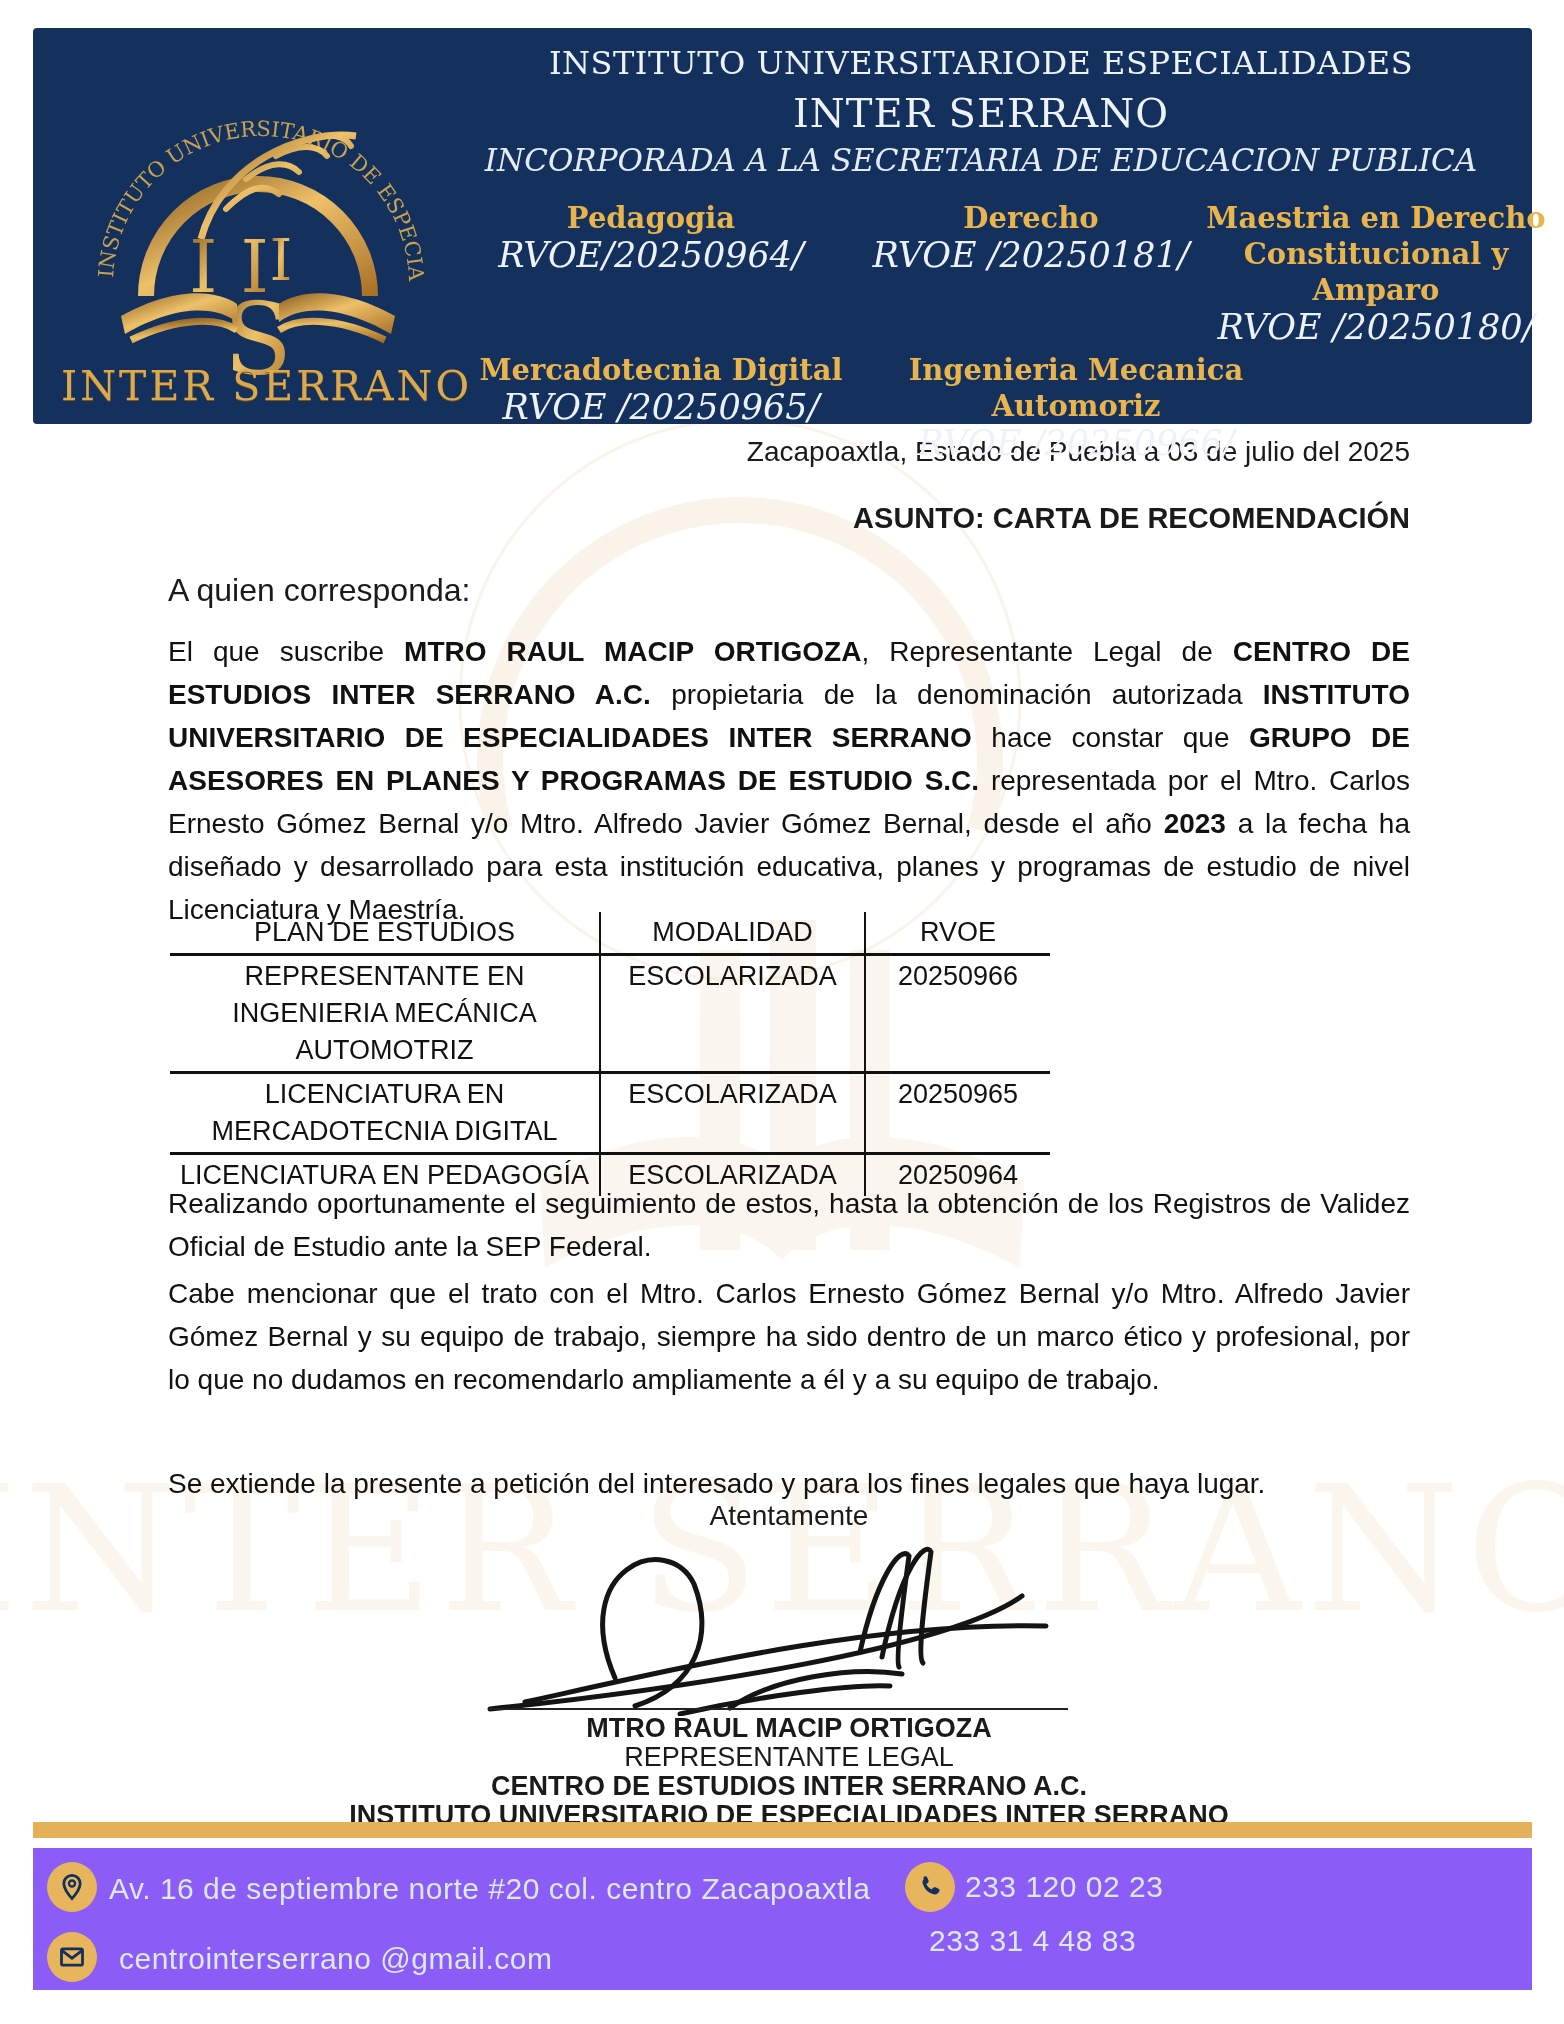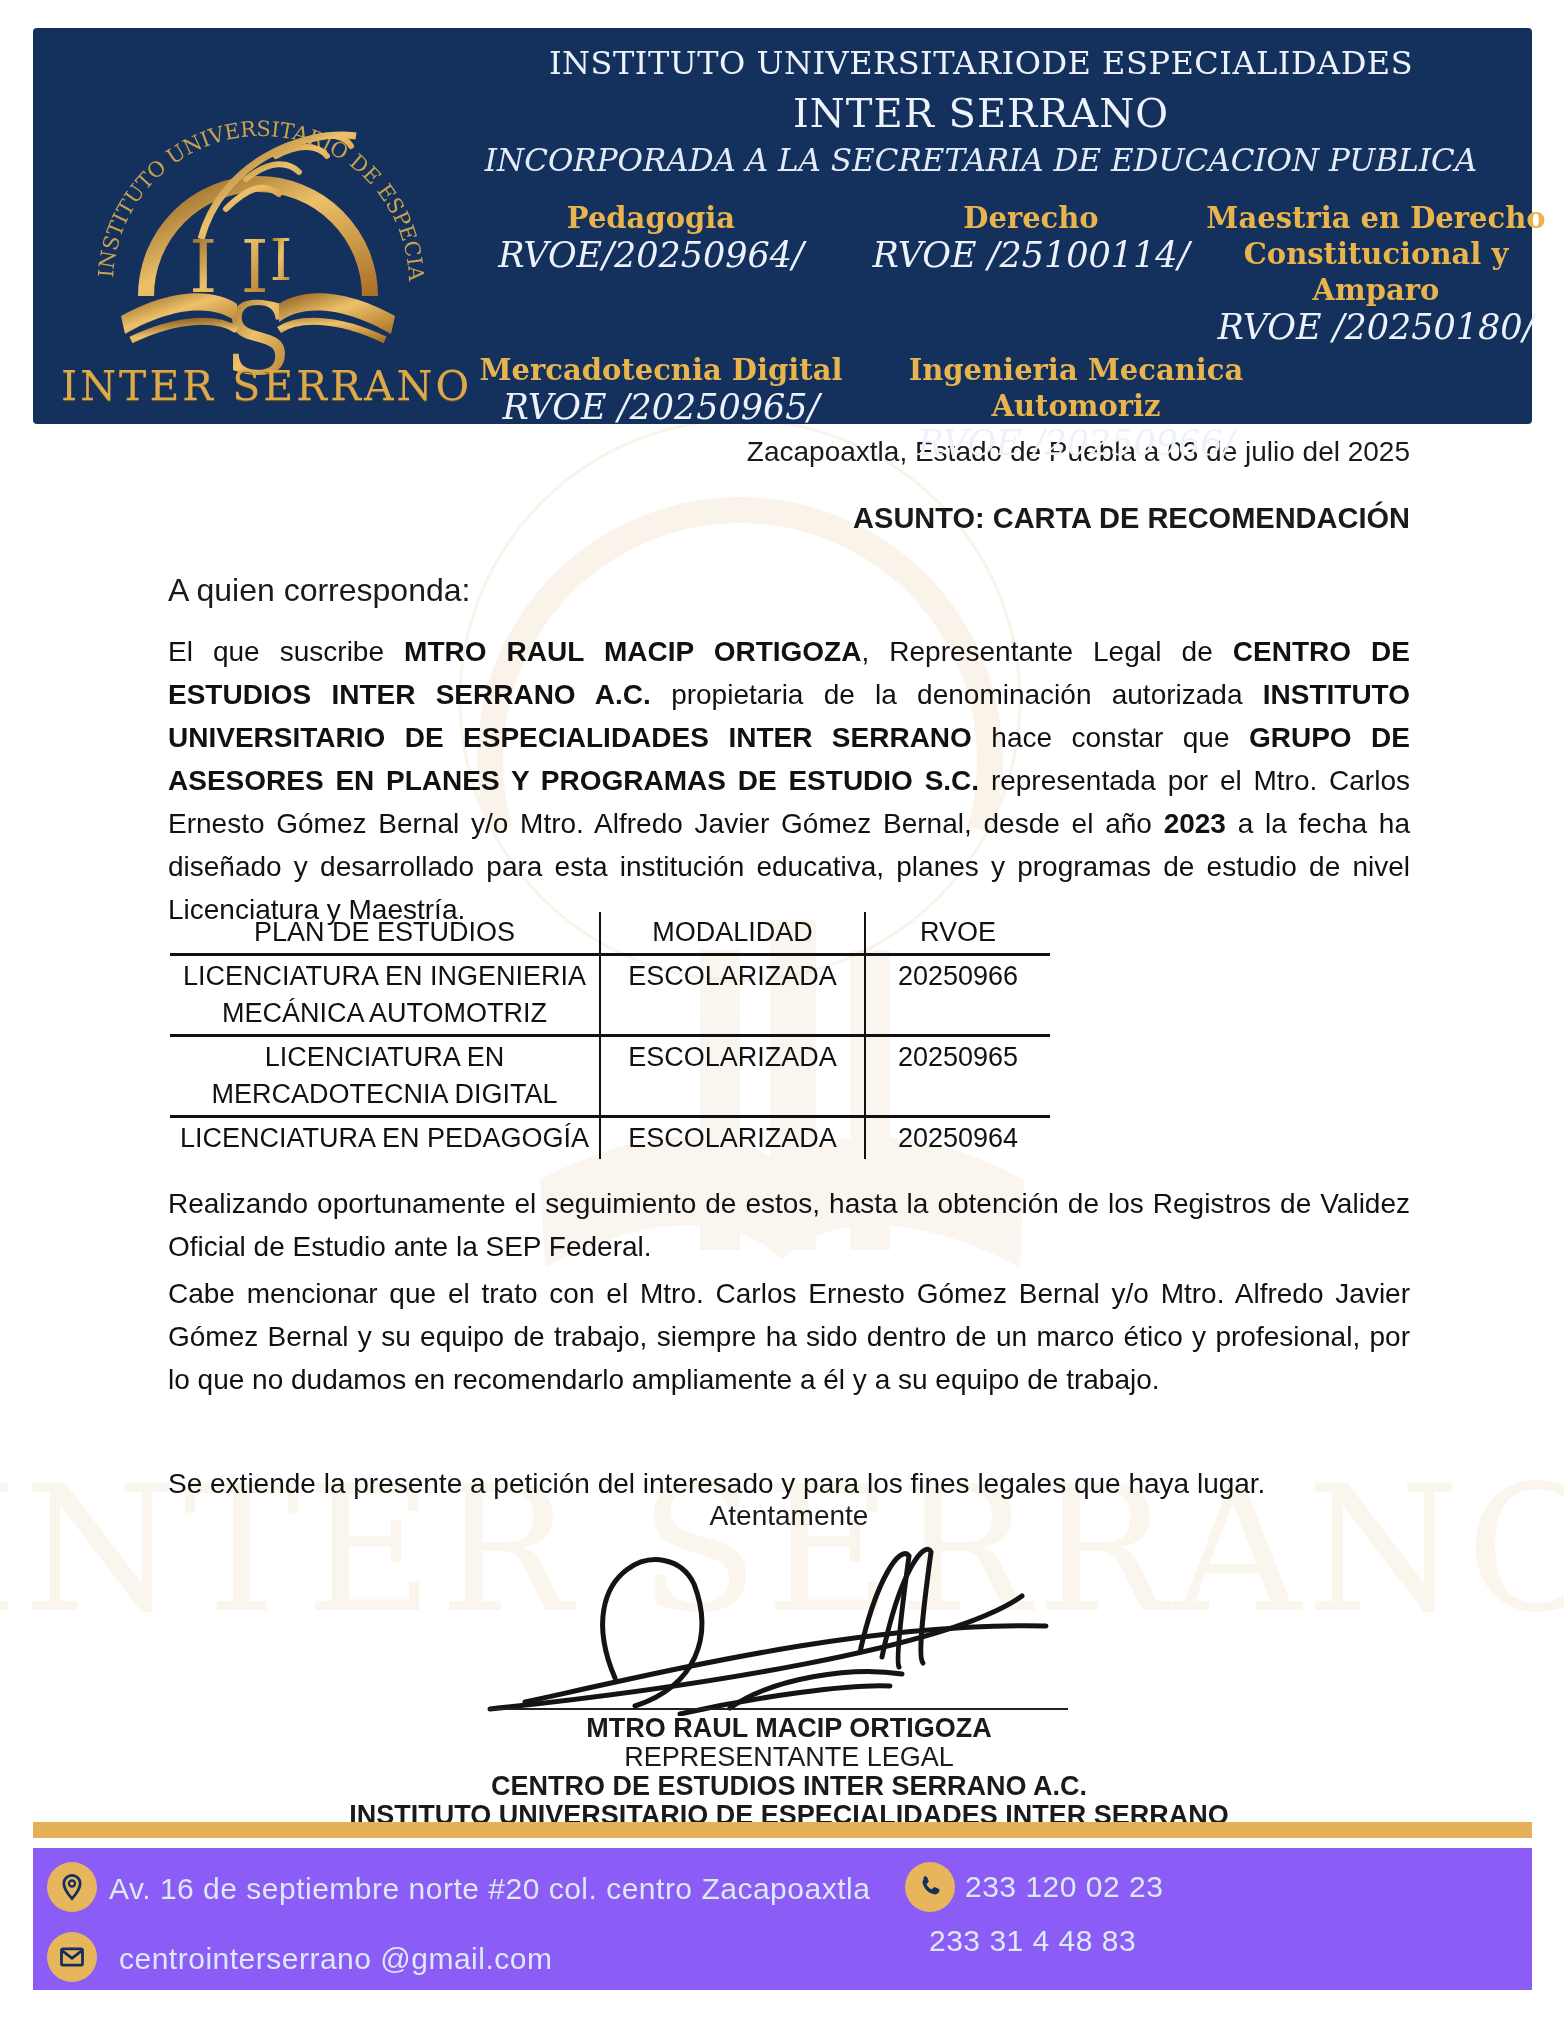--- a/index.html
+++ b/index.html
@@ -109,21 +109,21 @@
       <div class="t2">INTER SERRANO</div>
       <div class="t3">INCORPORADA A LA SECRETARIA DE EDUCACION PUBLICA</div>
 
       <div class="progs1">
         <div class="prog">
           <div class="pn">Pedagogia</div>
           <div class="pr">RVOE/20250964/</div>
         </div>
         <div class="prog">
           <div class="pn">Derecho</div>
-          <div class="pr">RVOE /25100114/</div>
+          <div class="pr">RVOE /20250181/</div>
         </div>
         <div class="prog">
           <div class="pn">Maestria en Derecho Constitucional y Amparo</div>
           <div class="pr">RVOE /20250180/</div>
         </div>
       </div>
 
       <div class="progs2">
         <div class="prog p2a">
           <div class="pn">Mercadotecnia Digital</div>
@@ -150,21 +150,21 @@
           <col class="c2">
           <col class="c3">
         </colgroup>
       <tbody>
           <tr class="hrule">
         <th>PLAN DE ESTUDIOS</th>
         <th class="vl">MODALIDAD</th>
         <th class="vl">RVOE</th>
       </tr>
       <tr class="hrule">
-        <td>LICENCIATURA EN INGENIERIA MECÁNICA AUTOMOTRIZ</td>
+        <td>REPRESENTANTE EN INGENIERIA MECÁNICA AUTOMOTRIZ</td>
         <td class="vl">ESCOLARIZADA</td>
         <td class="vl">20250966</td>
       </tr>
       <tr class="hrule">
         <td>LICENCIATURA EN MERCADOTECNIA DIGITAL</td>
         <td class="vl">ESCOLARIZADA</td>
         <td class="vl">20250965</td>
       </tr>
       <tr>
         <td>LICENCIATURA EN PEDAGOGÍA</td>

